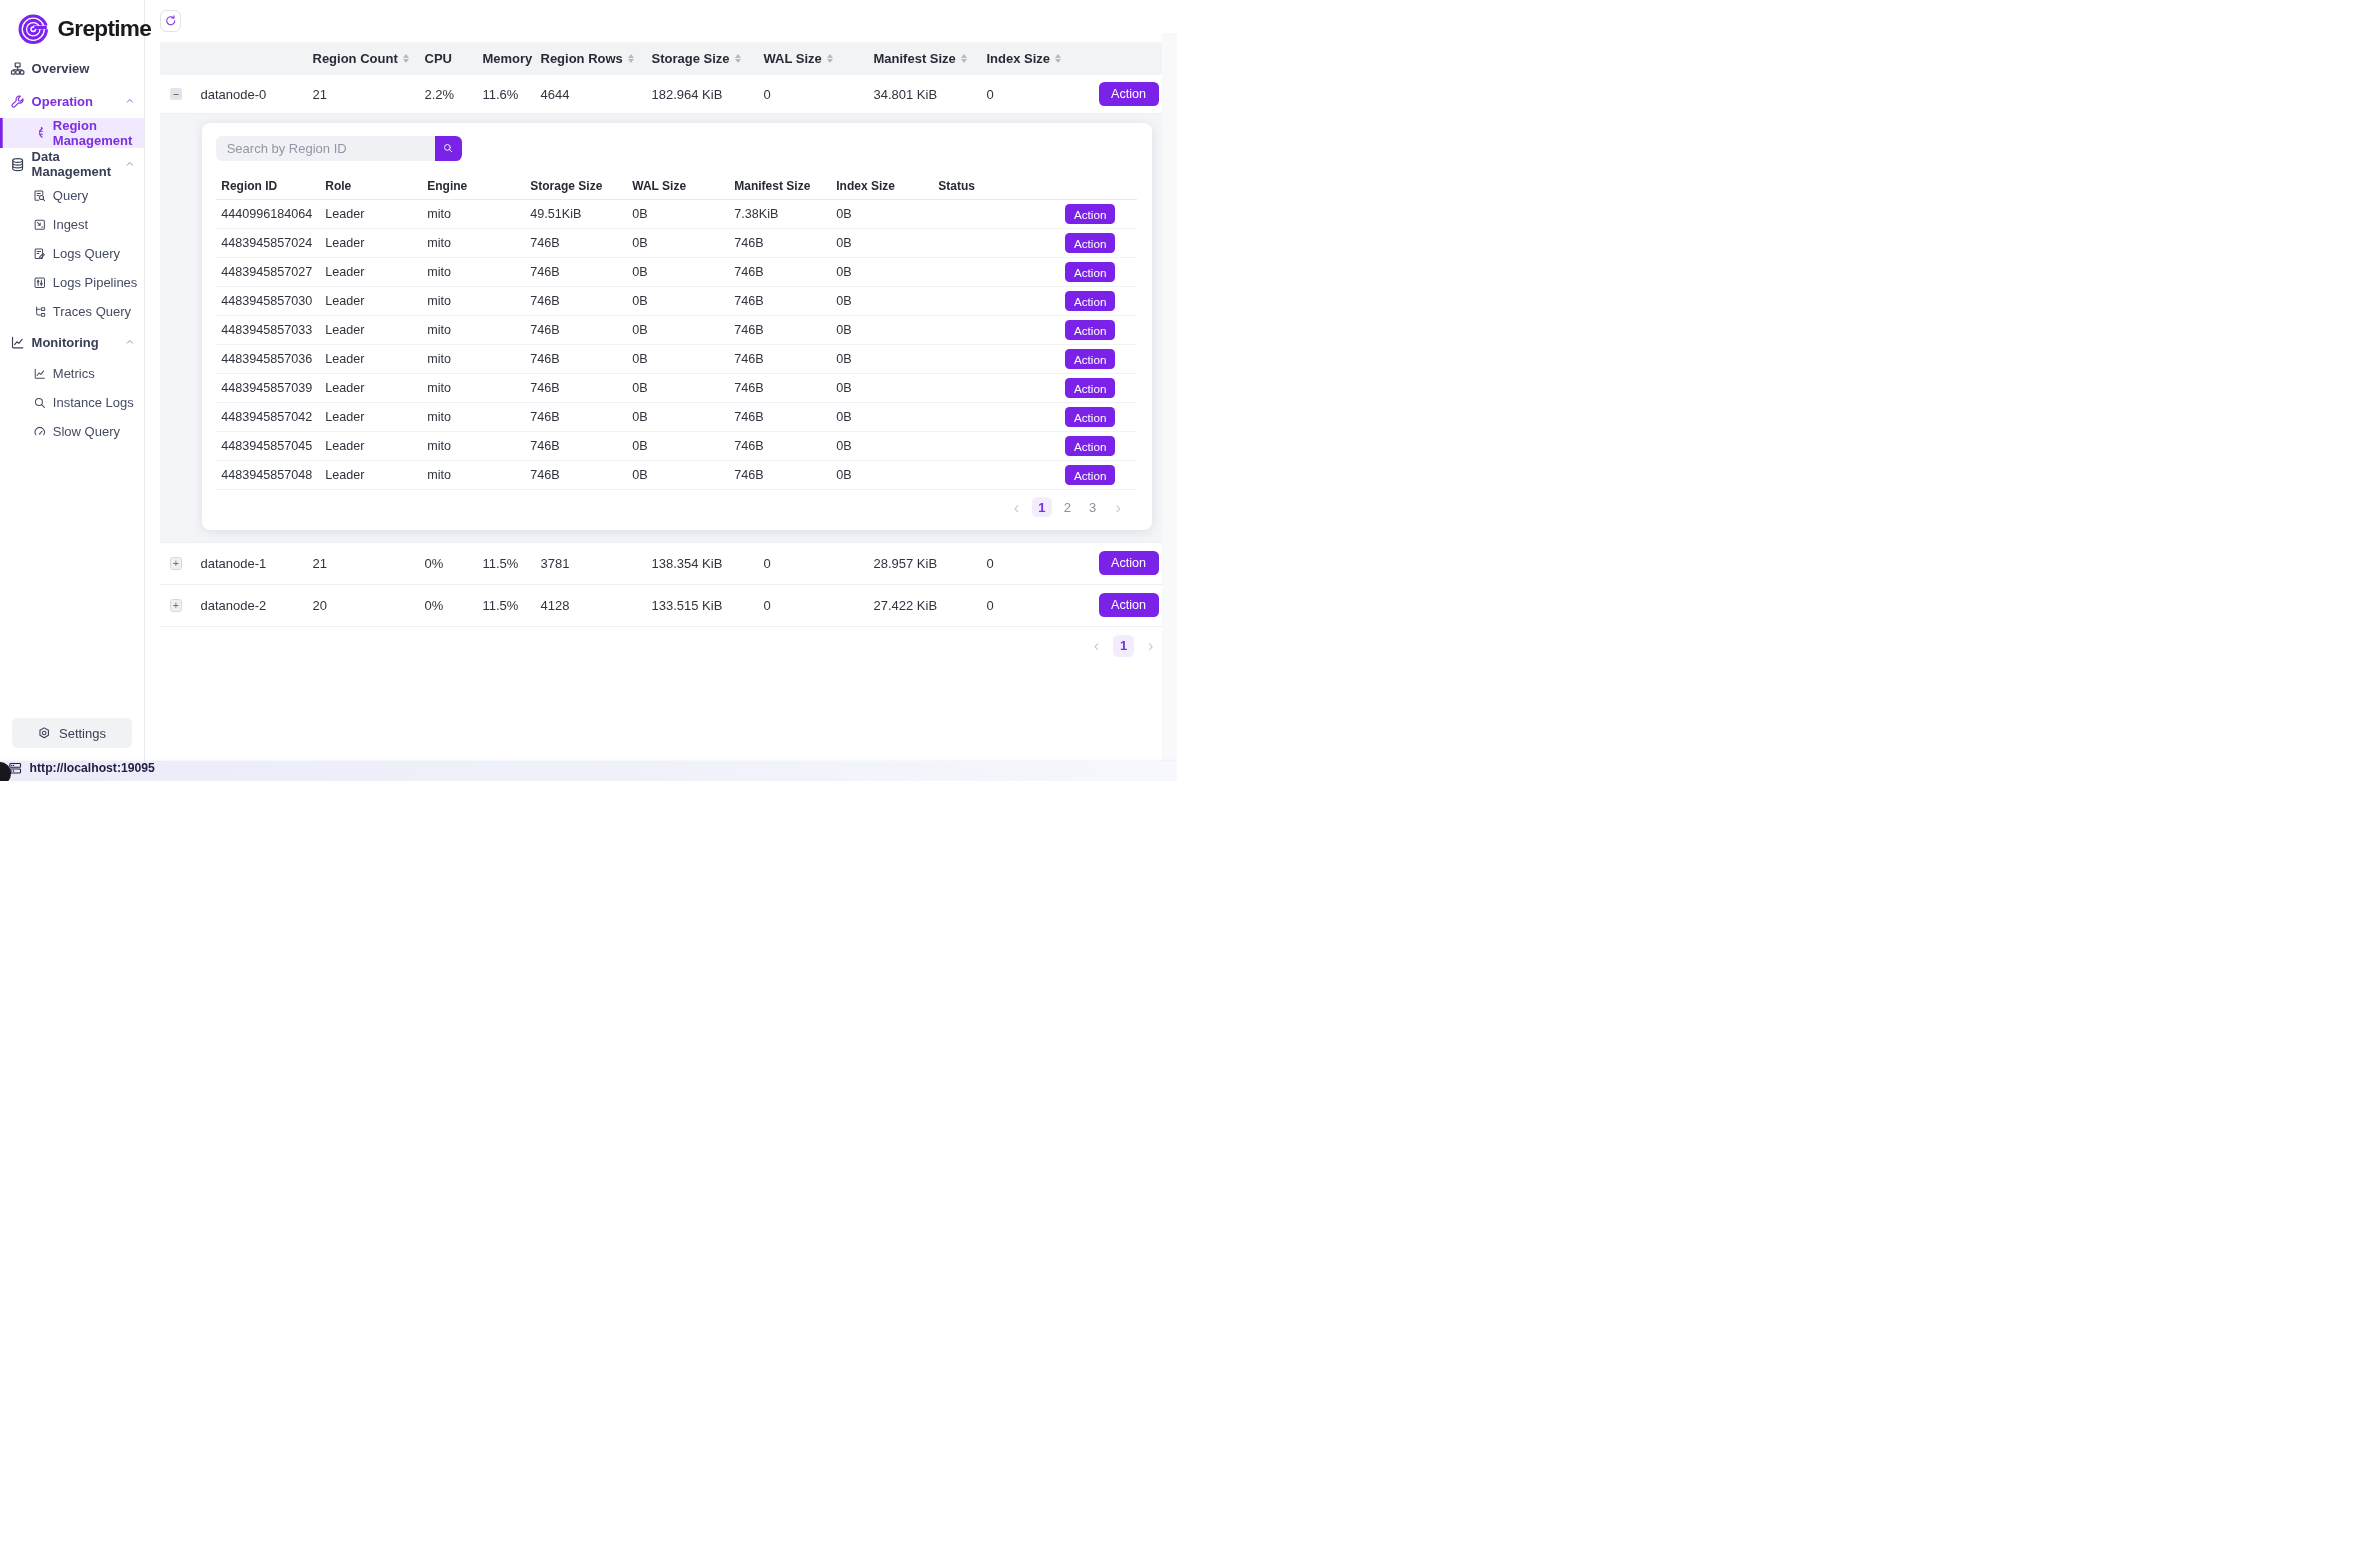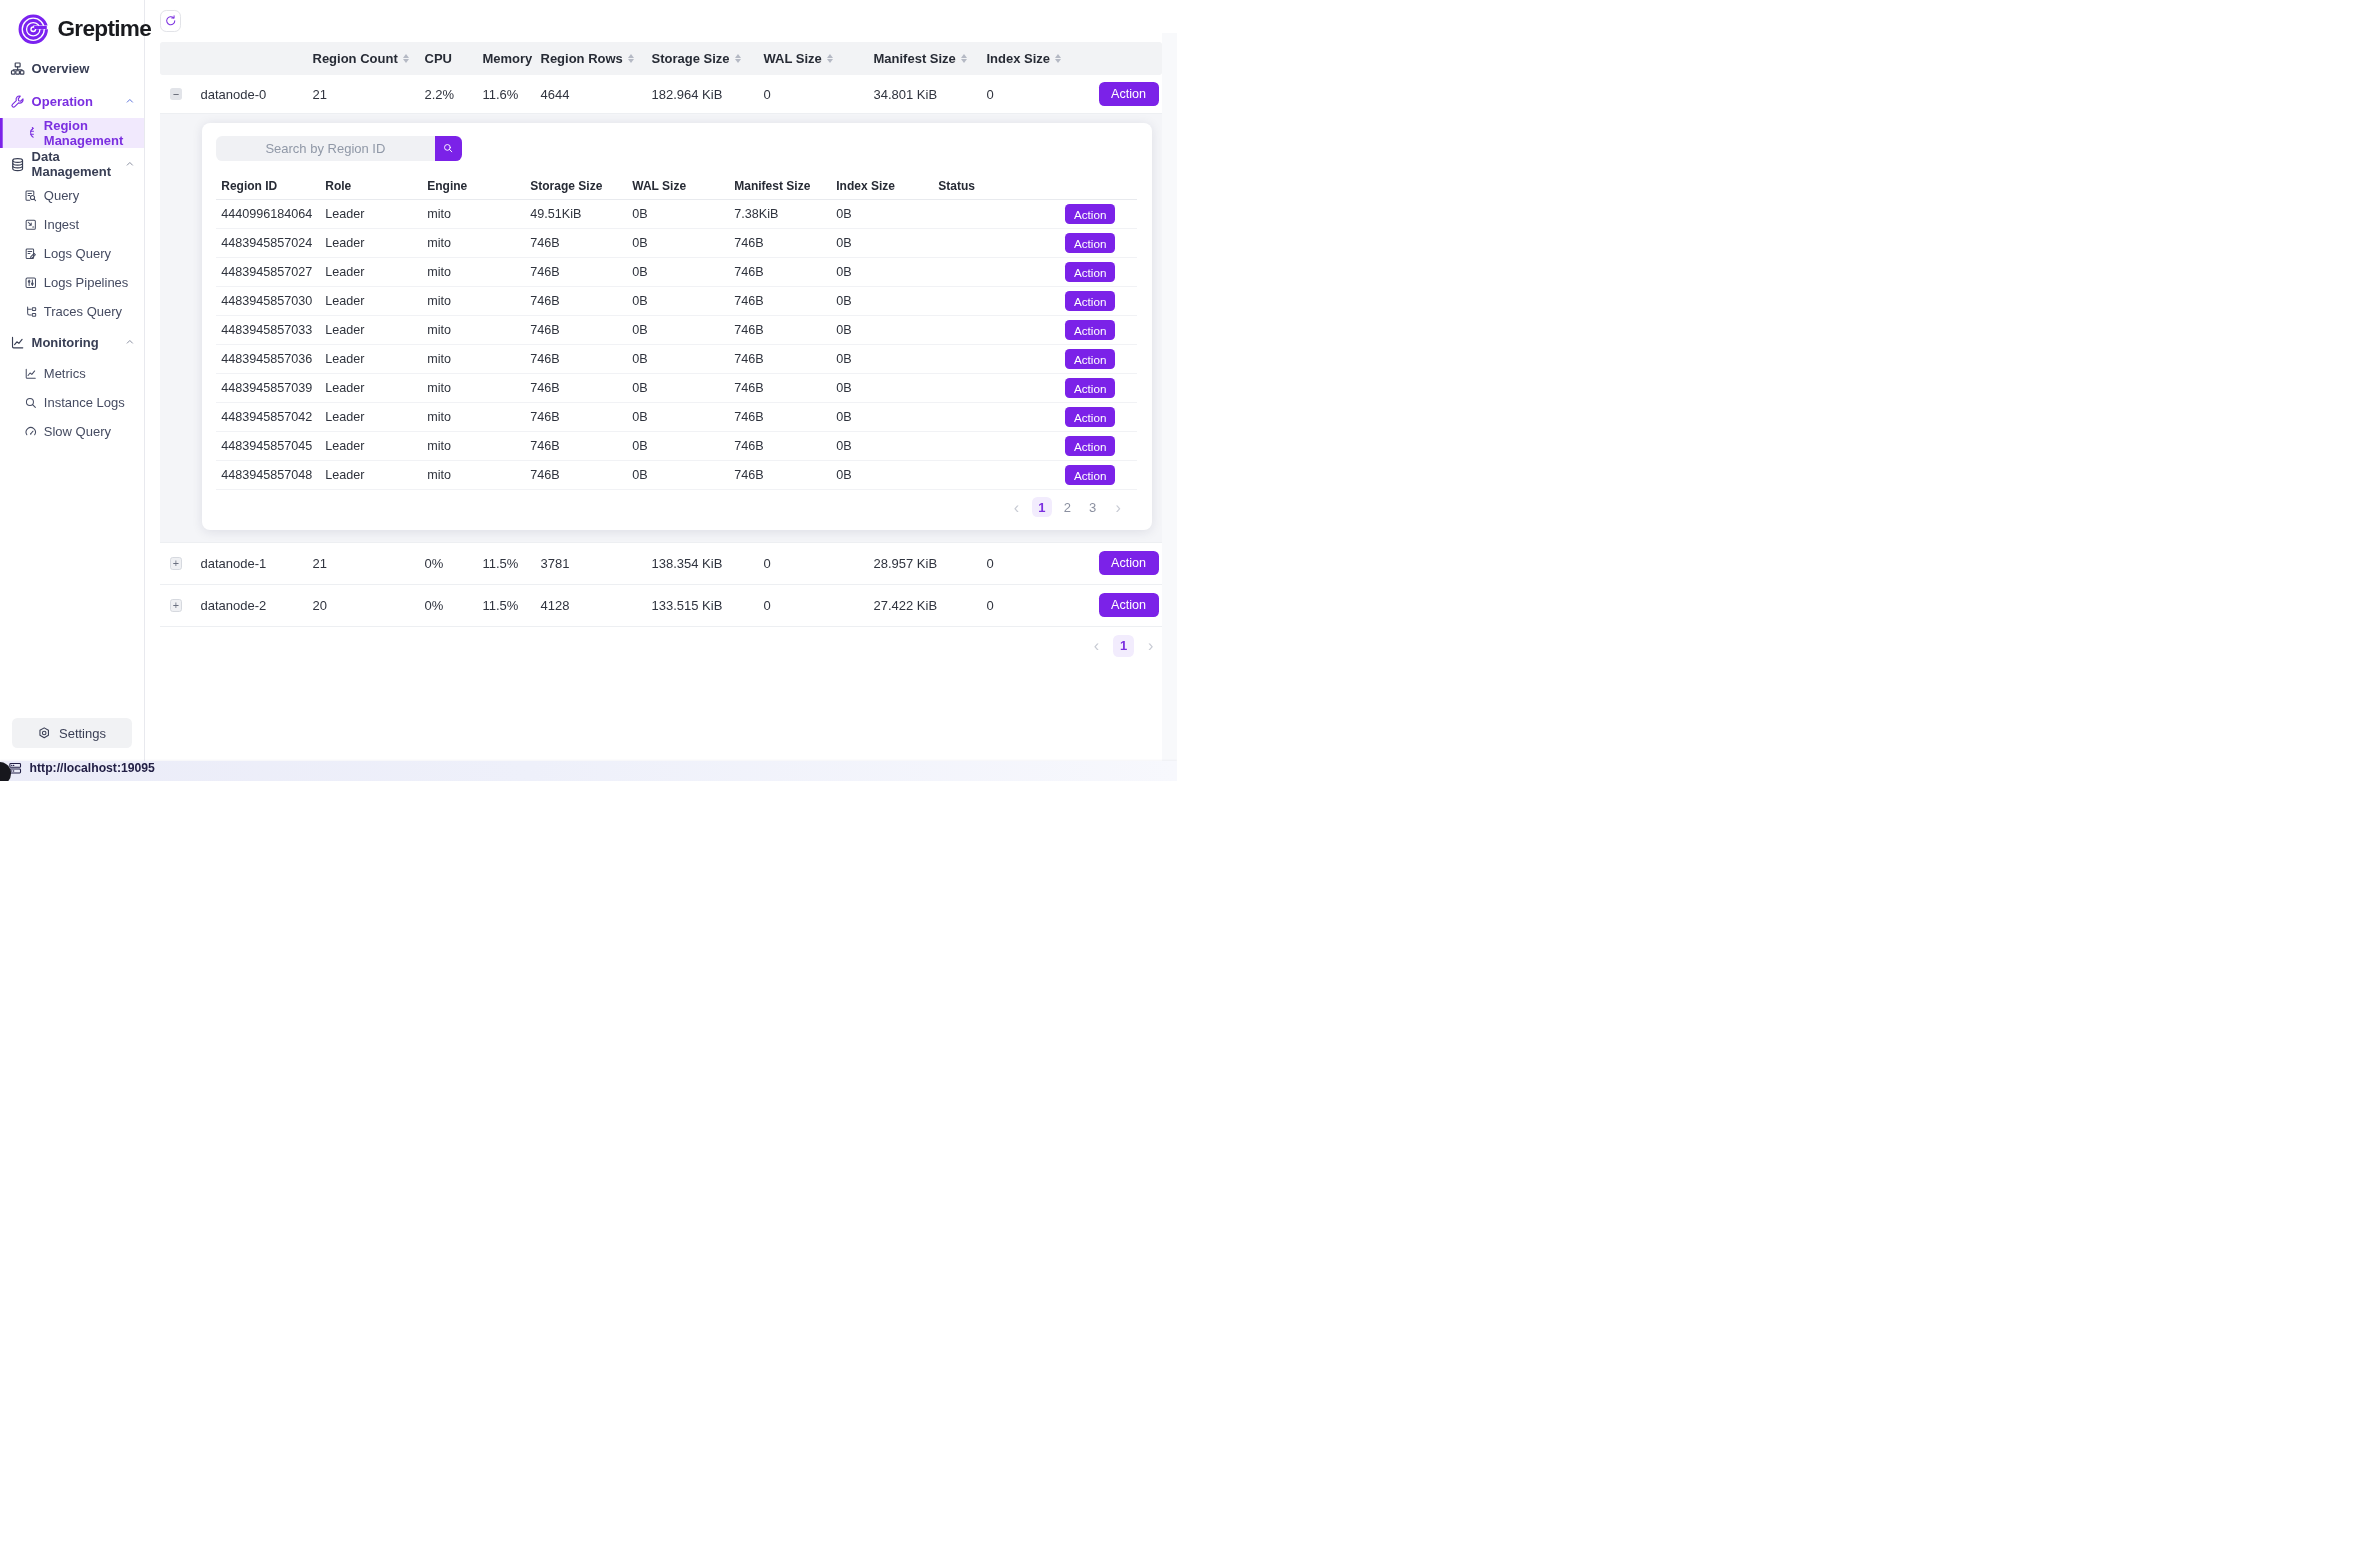--- a/index.html
+++ b/index.html
@@ -20,21 +20,21 @@
   body{font-family:"Liberation Sans","DejaVu Sans",sans-serif; background:#fff;}
   #app{position:relative;width:1177px;height:781px;overflow:hidden;background:#fff;}
 
   
   .sidebar{position:absolute;left:0;top:0;width:145px;height:761px;background:#fff;border-right:0.9px solid #e8e9ee;box-sizing:border-box;z-index:2;}
   .logo{display:flex;align-items:center;gap:8px;padding:8.1px 0 0 17px;height:50px;box-sizing:border-box;}
   .logo-text{font-size:22.6px;font-weight:800;color:#191a1e;letter-spacing:-0.7px;}
   .nav{padding-top:1.8px;}
   .nav-item{display:flex;align-items:center;gap:6.3px;padding-left:10px;height:33px;font-size:13px;font-weight:600;color:#383e54;cursor:pointer;box-sizing:border-box;position:relative;}
   .nav-item .ic{display:inline-flex;flex:none;}
-  .nav-item.lvl2{padding-left:24px;height:29px;font-size:13px;font-weight:400;color:#454b61;}
+  .nav-item.lvl2{padding-left:33px;height:29px;font-size:13px;font-weight:400;color:#454b61;}
   .nav-item.accent{color:var(--purple-text);}
   .nav-item.accent .chev{color:#4a63d8;}
   .nav-item .chev{margin-left:auto;margin-right:8.1px;color:#7d8296;display:inline-flex;}
   .nav-item.active{background:var(--purple-bg);color:var(--purple-text);font-weight:700;height:30px;box-shadow:inset 2.7px 0 0 var(--purple);}
   .settings-btn{position:absolute;left:11.7px;bottom:12.6px;width:120px;height:30px;background:#f1f2f4;border:none;border-radius:5.4px;display:flex;align-items:center;justify-content:center;gap:7.2px;font-size:13px;color:#3a3f55;font-family:inherit;cursor:pointer;}
 
   
   .main{position:absolute;left:146px;top:0;width:1031px;height:761px;background:#fff;}
   .right-strip{position:absolute;right:0;top:33px;bottom:0;width:15.3px;background:#f8f9fb;}
   .tabbar{height:32.5px;border-bottom:0.9px solid #e8e9ed;display:flex;align-items:center;padding-left:13.5px;gap:31px;}
@@ -55,21 +55,21 @@
   .row.tall{height:42px;}
   .expand-btn{width:12.6px;height:11.7px;border-radius:2.7px;background:#e2e4e9;border:none;color:#4a4f5e;font-size:10.8px;line-height:10px;display:flex;align-items:center;justify-content:center;cursor:pointer;padding:0;font-family:inherit;}
   .expand-btn.plus{background:#eff0f3;border:0.9px solid #d6d9df;color:#6a7080;width:12.6px;height:12.6px;box-sizing:border-box;}
   .cell-action{display:flex;justify-content:flex-end;padding-right:15.3px;}
   .btn-action{background:var(--purple);color:#fff;border:none;border-radius:5.4px;height:24.4px;padding:0 12.6px;font-size:12.6px;font-family:inherit;cursor:pointer;}
   .btn-action.sm{height:20px;padding:0 9px;font-size:11.7px;border-radius:4.5px;}
 
   .expanded{background:var(--expanded-bg);border-bottom:0.9px solid #edeff2;padding:9px 0 11.7px 42px;}
   .card{width:950px;box-sizing:border-box;background:#fff;border-radius:8.1px;box-shadow:0 1.8px 10.8px rgba(30,30,70,.10);padding:12.6px 14.4px 7.2px;}
   .searchbar{display:flex;width:246px;height:25px;}
-  .search-input{flex:1;min-width:0;background:var(--input-bg);border:none;border-radius:6.3px 0 0 6.3px;padding:0 10.8px;font-size:13px;color:#be185d;font-family:inherit;outline:none;text-align:center;}
+  .search-input{flex:1;min-width:0;background:var(--input-bg);border:none;border-radius:6.3px 0 0 6.3px;padding:0 10.8px;font-size:13px;color:#be185d;font-family:inherit;outline:none;}
   .search-input::placeholder{color:#9098a7;}
   .search-btn{width:27px;height:25px;background:var(--purple);border:none;border-radius:0 6.3px 6.3px 0;display:flex;align-items:center;justify-content:center;color:#fff;cursor:pointer;padding:0;}
   .igrid{display:grid;grid-template-columns:104px 102px 103px 102px 102px 102px 102px 102px 1fr;padding-left:5.4px;box-sizing:border-box;align-items:center;}
   .ithead{height:28px;font-size:12px;font-weight:600;color:var(--dark);border-bottom:0.9px solid #e8eaee;margin-top:11.7px;}
   .irow{height:29px;font-size:12.6px;color:#2f333d;border-bottom:0.9px solid #f1f2f5;}
   .irow:last-child{border-bottom:none;}
   .icell-action{display:flex;justify-content:flex-end;padding-right:21.7px;}
 
   .pagination{display:flex;justify-content:flex-end;align-items:center;gap:5.4px;}
   .ipagination{padding:7.2px 9px 5.4px 0;}

